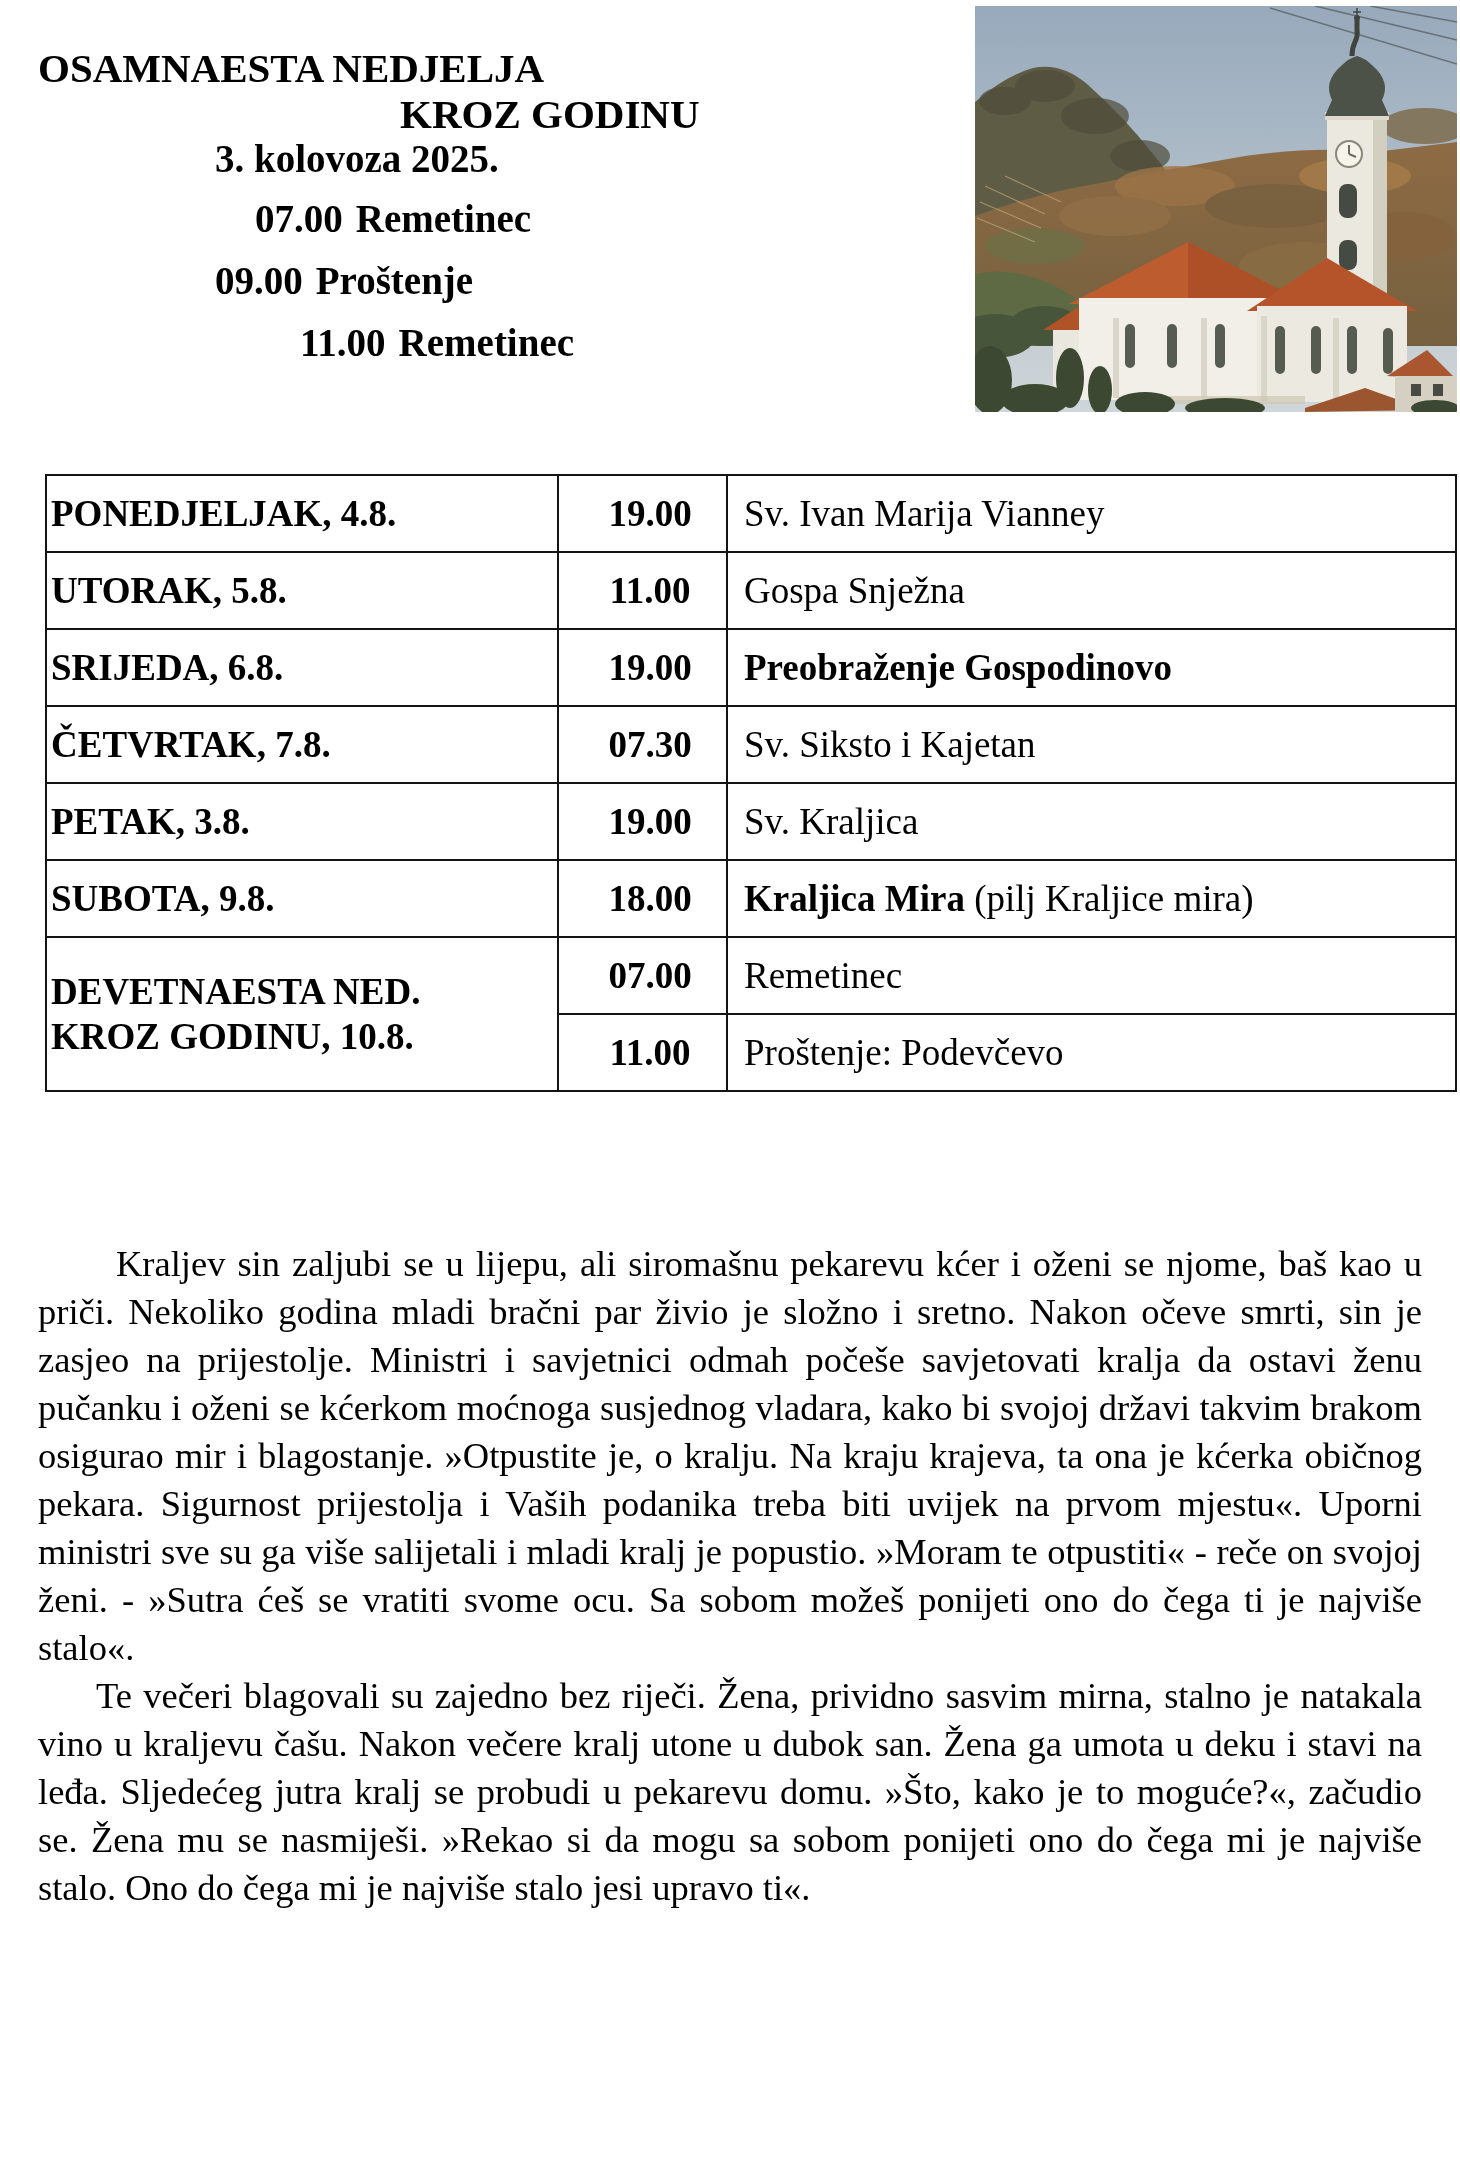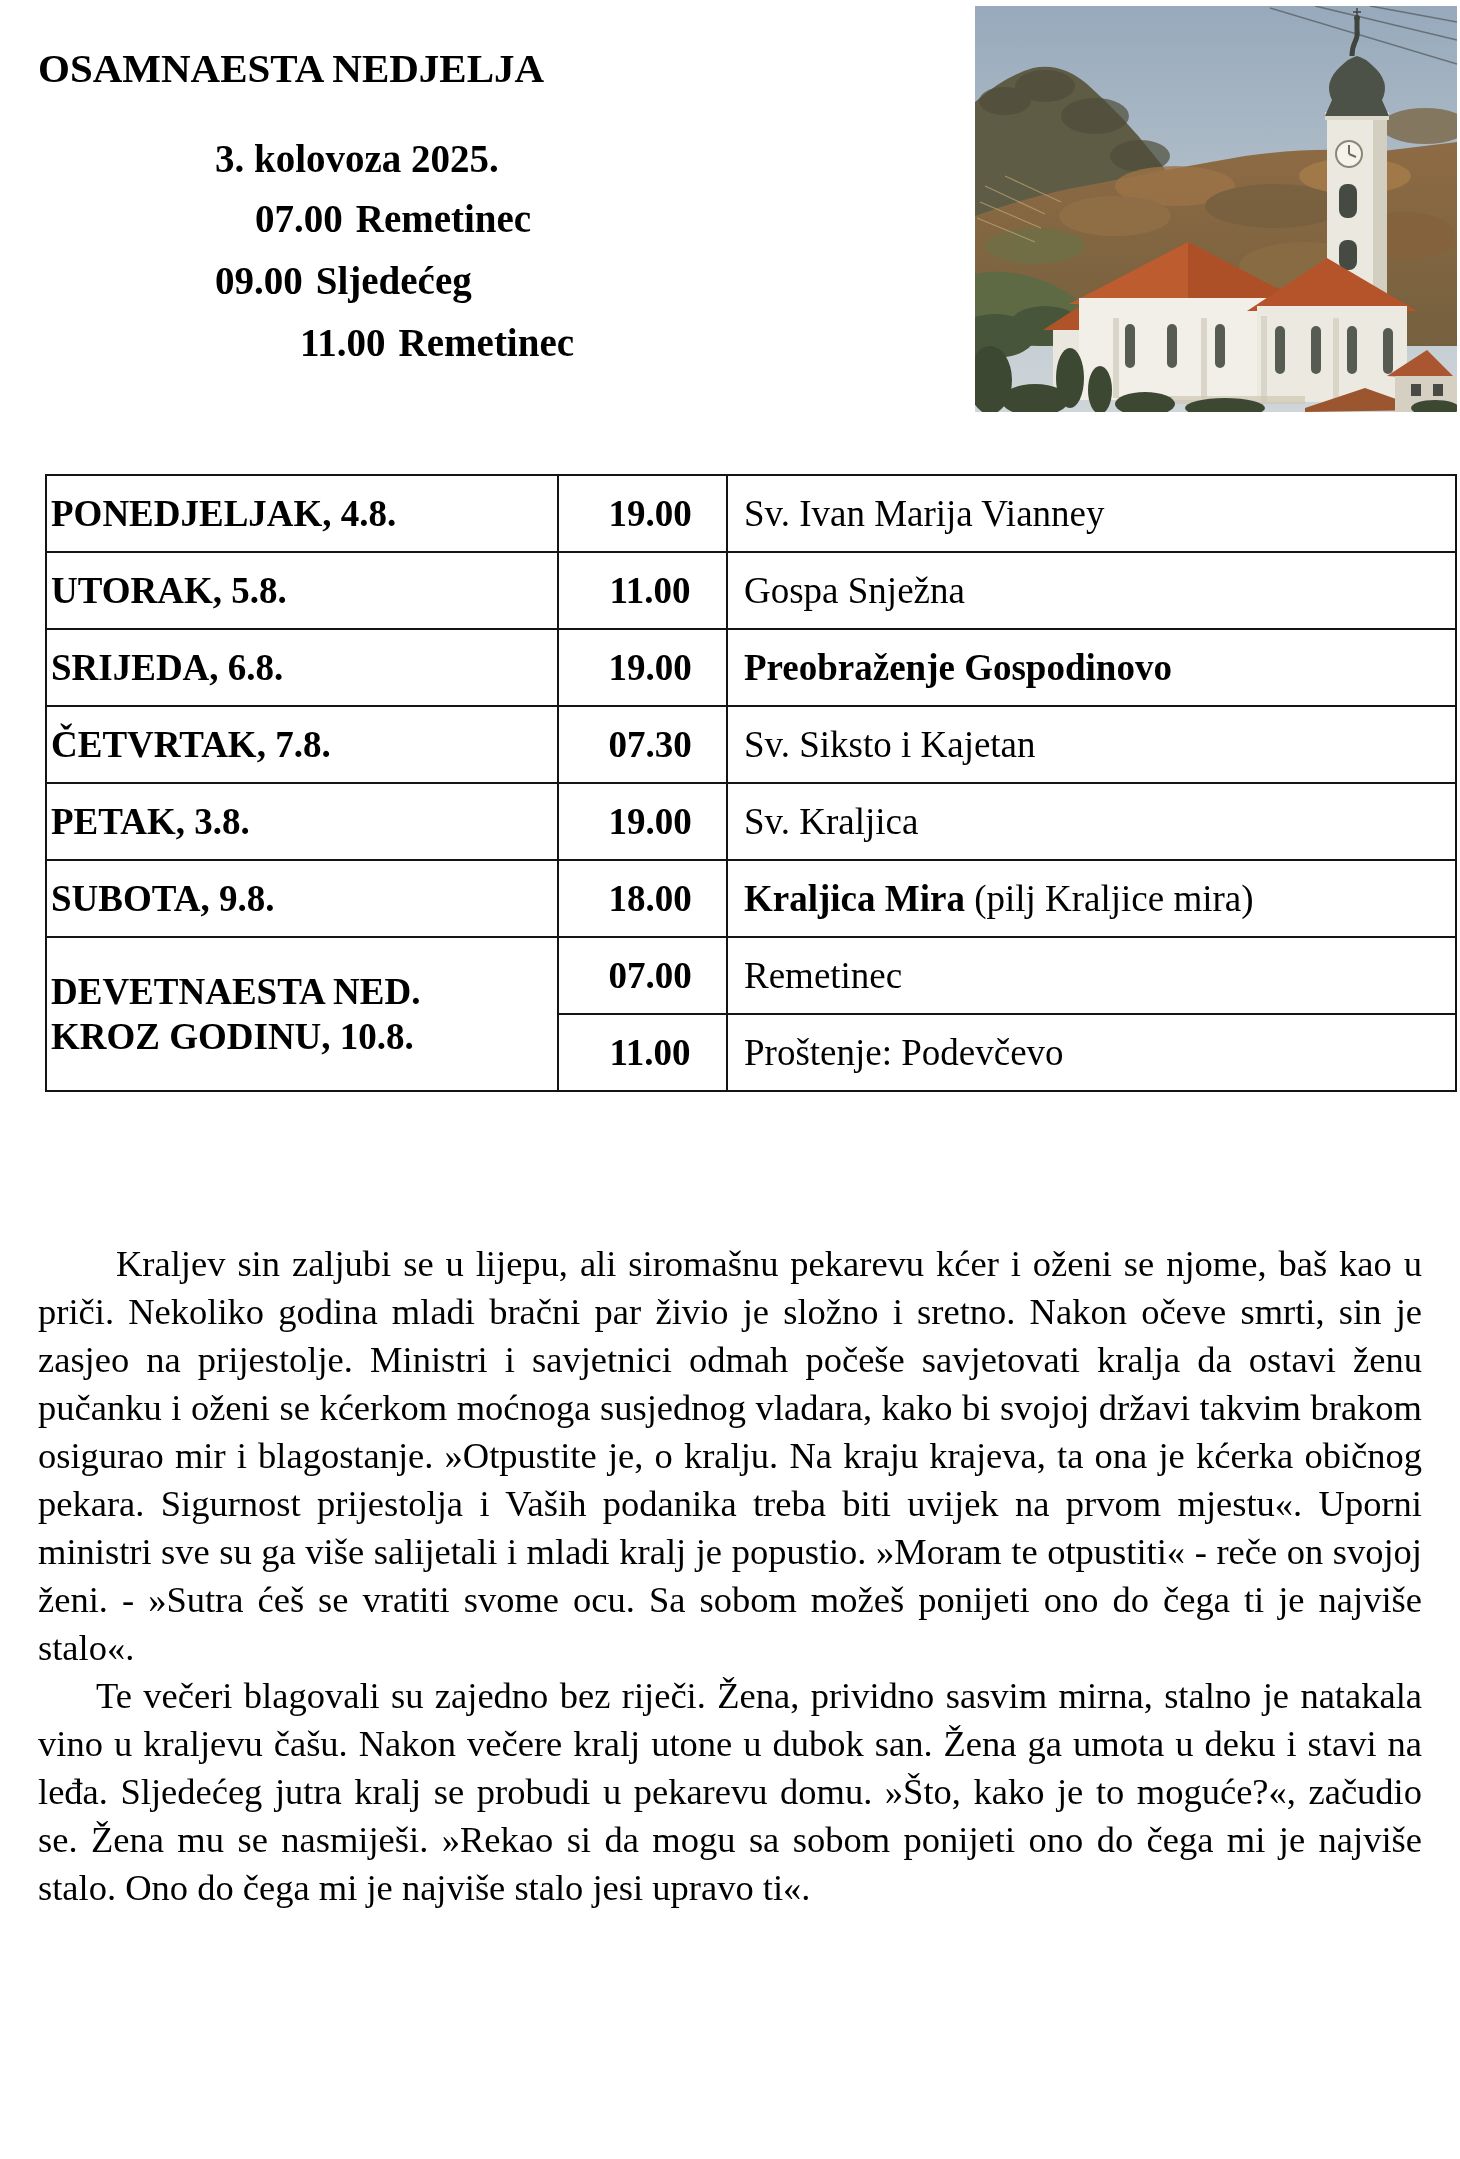--- a/index.html
+++ b/index.html
@@ -53,24 +53,25 @@
   .story-body p{margin:0;padding:0;}
   .p1{text-indent:78px;}
   .p2{text-indent:58px;}
 </style>
 </head>
 <body>
 
 <div class="page">
 
   <div class="hline title-1">OSAMNAESTA NEDJELJA</div>
+  <div class="hline title-2">KROZ GODINU</div>
   <div class="hline date-line">3. kolovoza 2025.</div>
   <div>
       <div class="mass-line mt-0"><span>07.00</span><span class="mass-place">Remetinec</span></div>
-      <div class="mass-line mt-1"><span>09.00</span><span class="mass-place">Sljedećeg</span></div>
+      <div class="mass-line mt-1"><span>09.00</span><span class="mass-place">Proštenje</span></div>
       <div class="mass-line mt-2"><span>11.00</span><span class="mass-place">Remetinec</span></div>
     </div>
 
   <figure class="photo">
     <svg viewBox="0 0 482 406" preserveAspectRatio="none" xmlns="http://www.w3.org/2000/svg">
       <defs>
         <linearGradient id="skyG" x1="0" y1="0" x2="0" y2="1">
           <stop offset="0" stop-color="#97a9bb"></stop>
           <stop offset="0.55" stop-color="#b6c2cc"></stop>
           <stop offset="1" stop-color="#cfd6d9"></stop>

